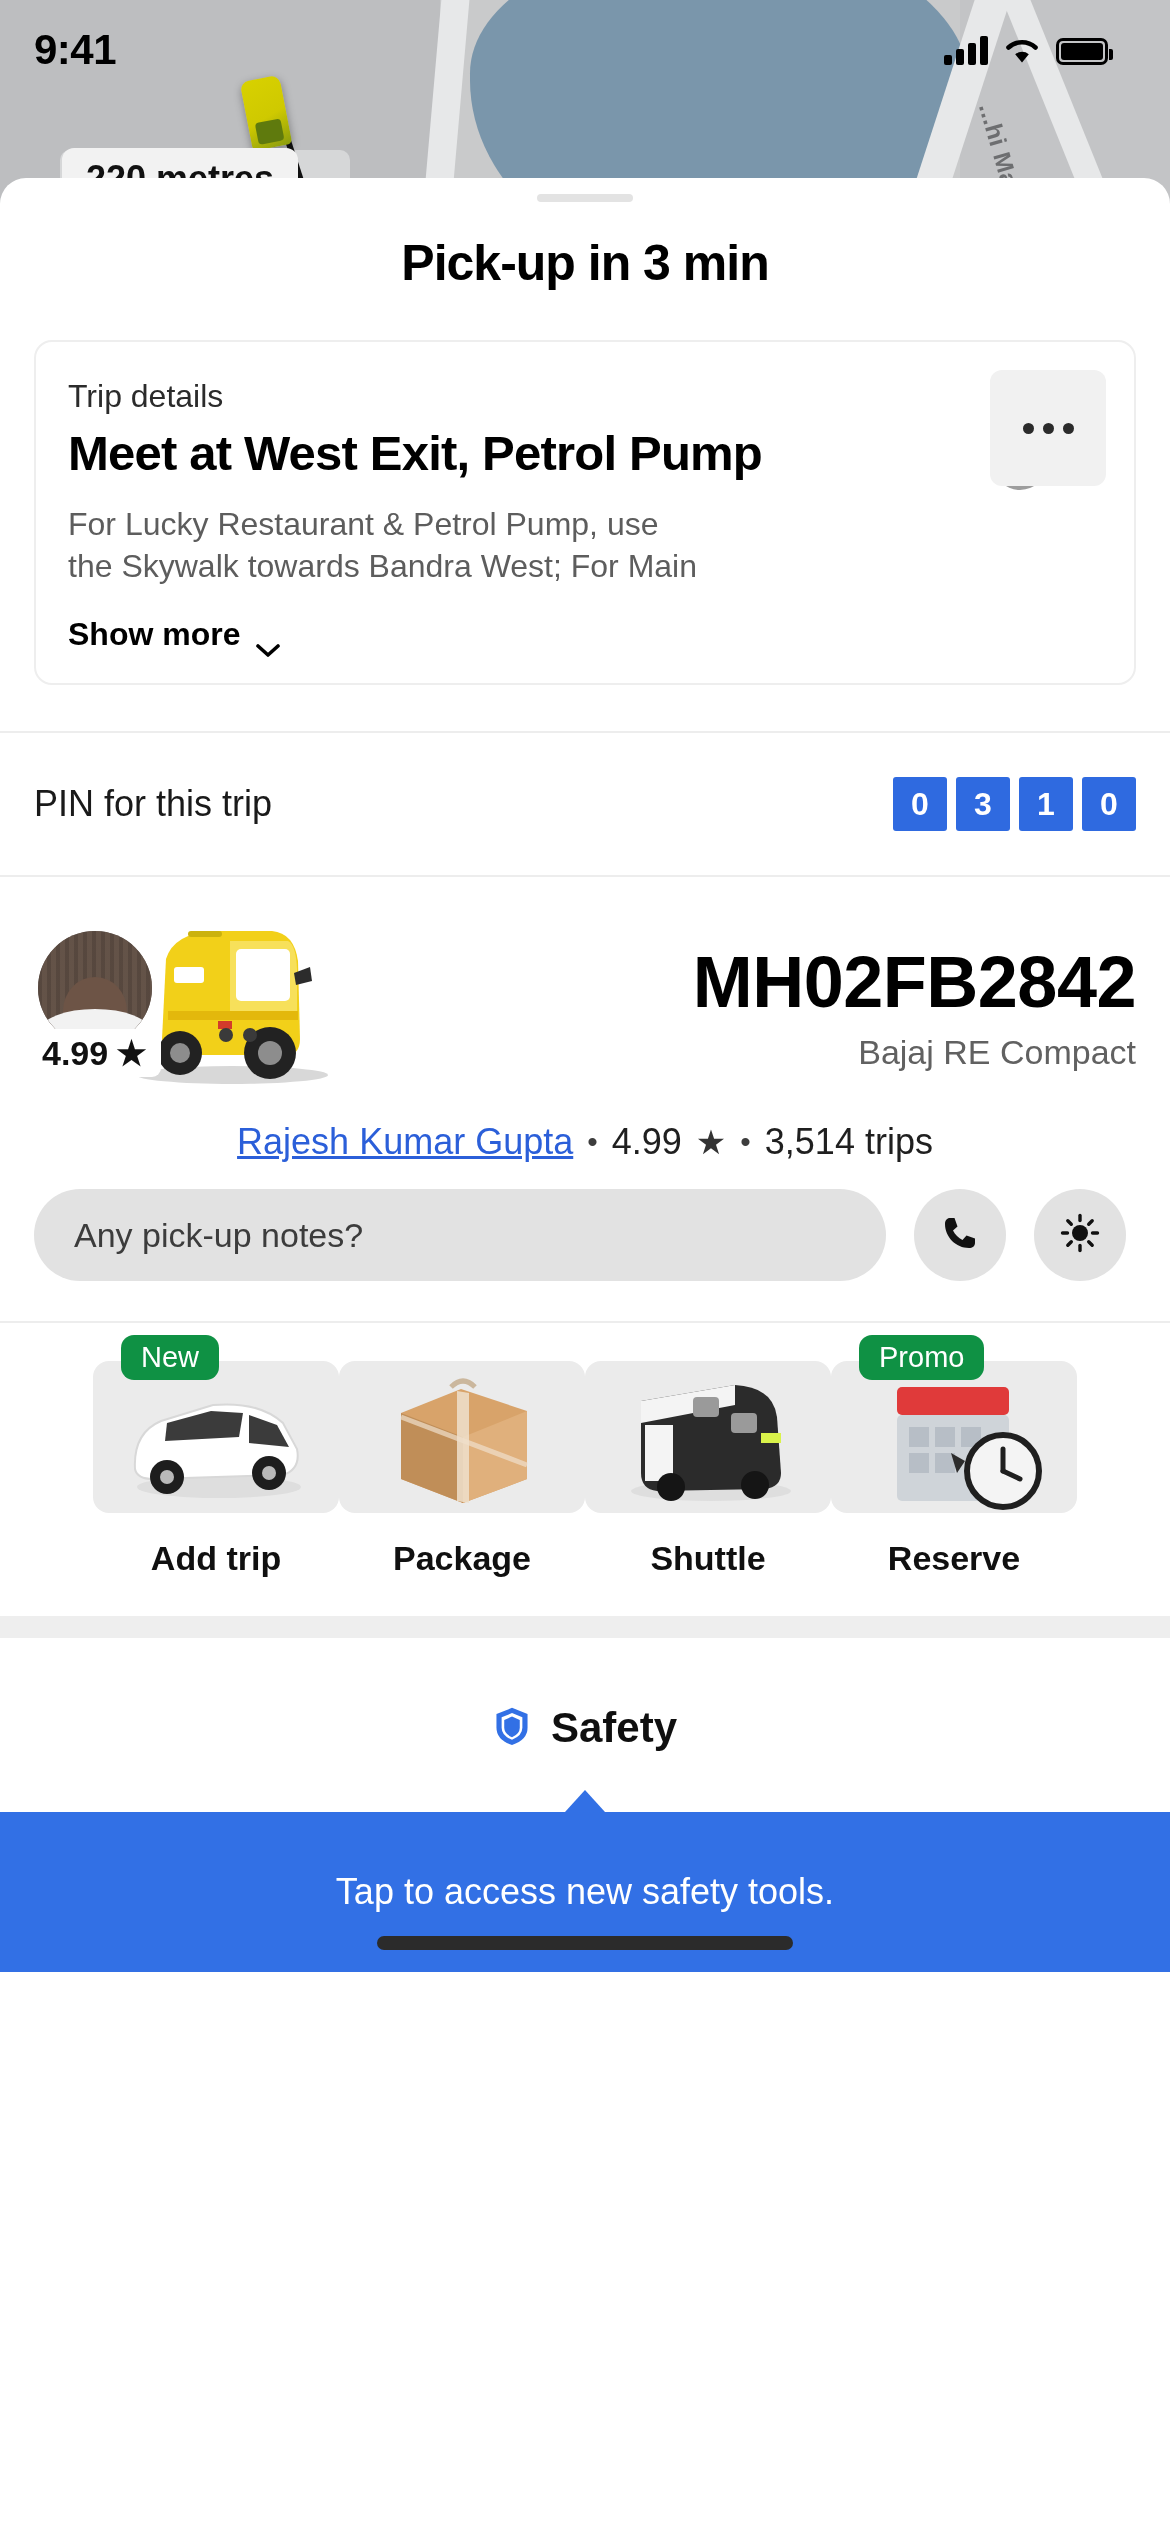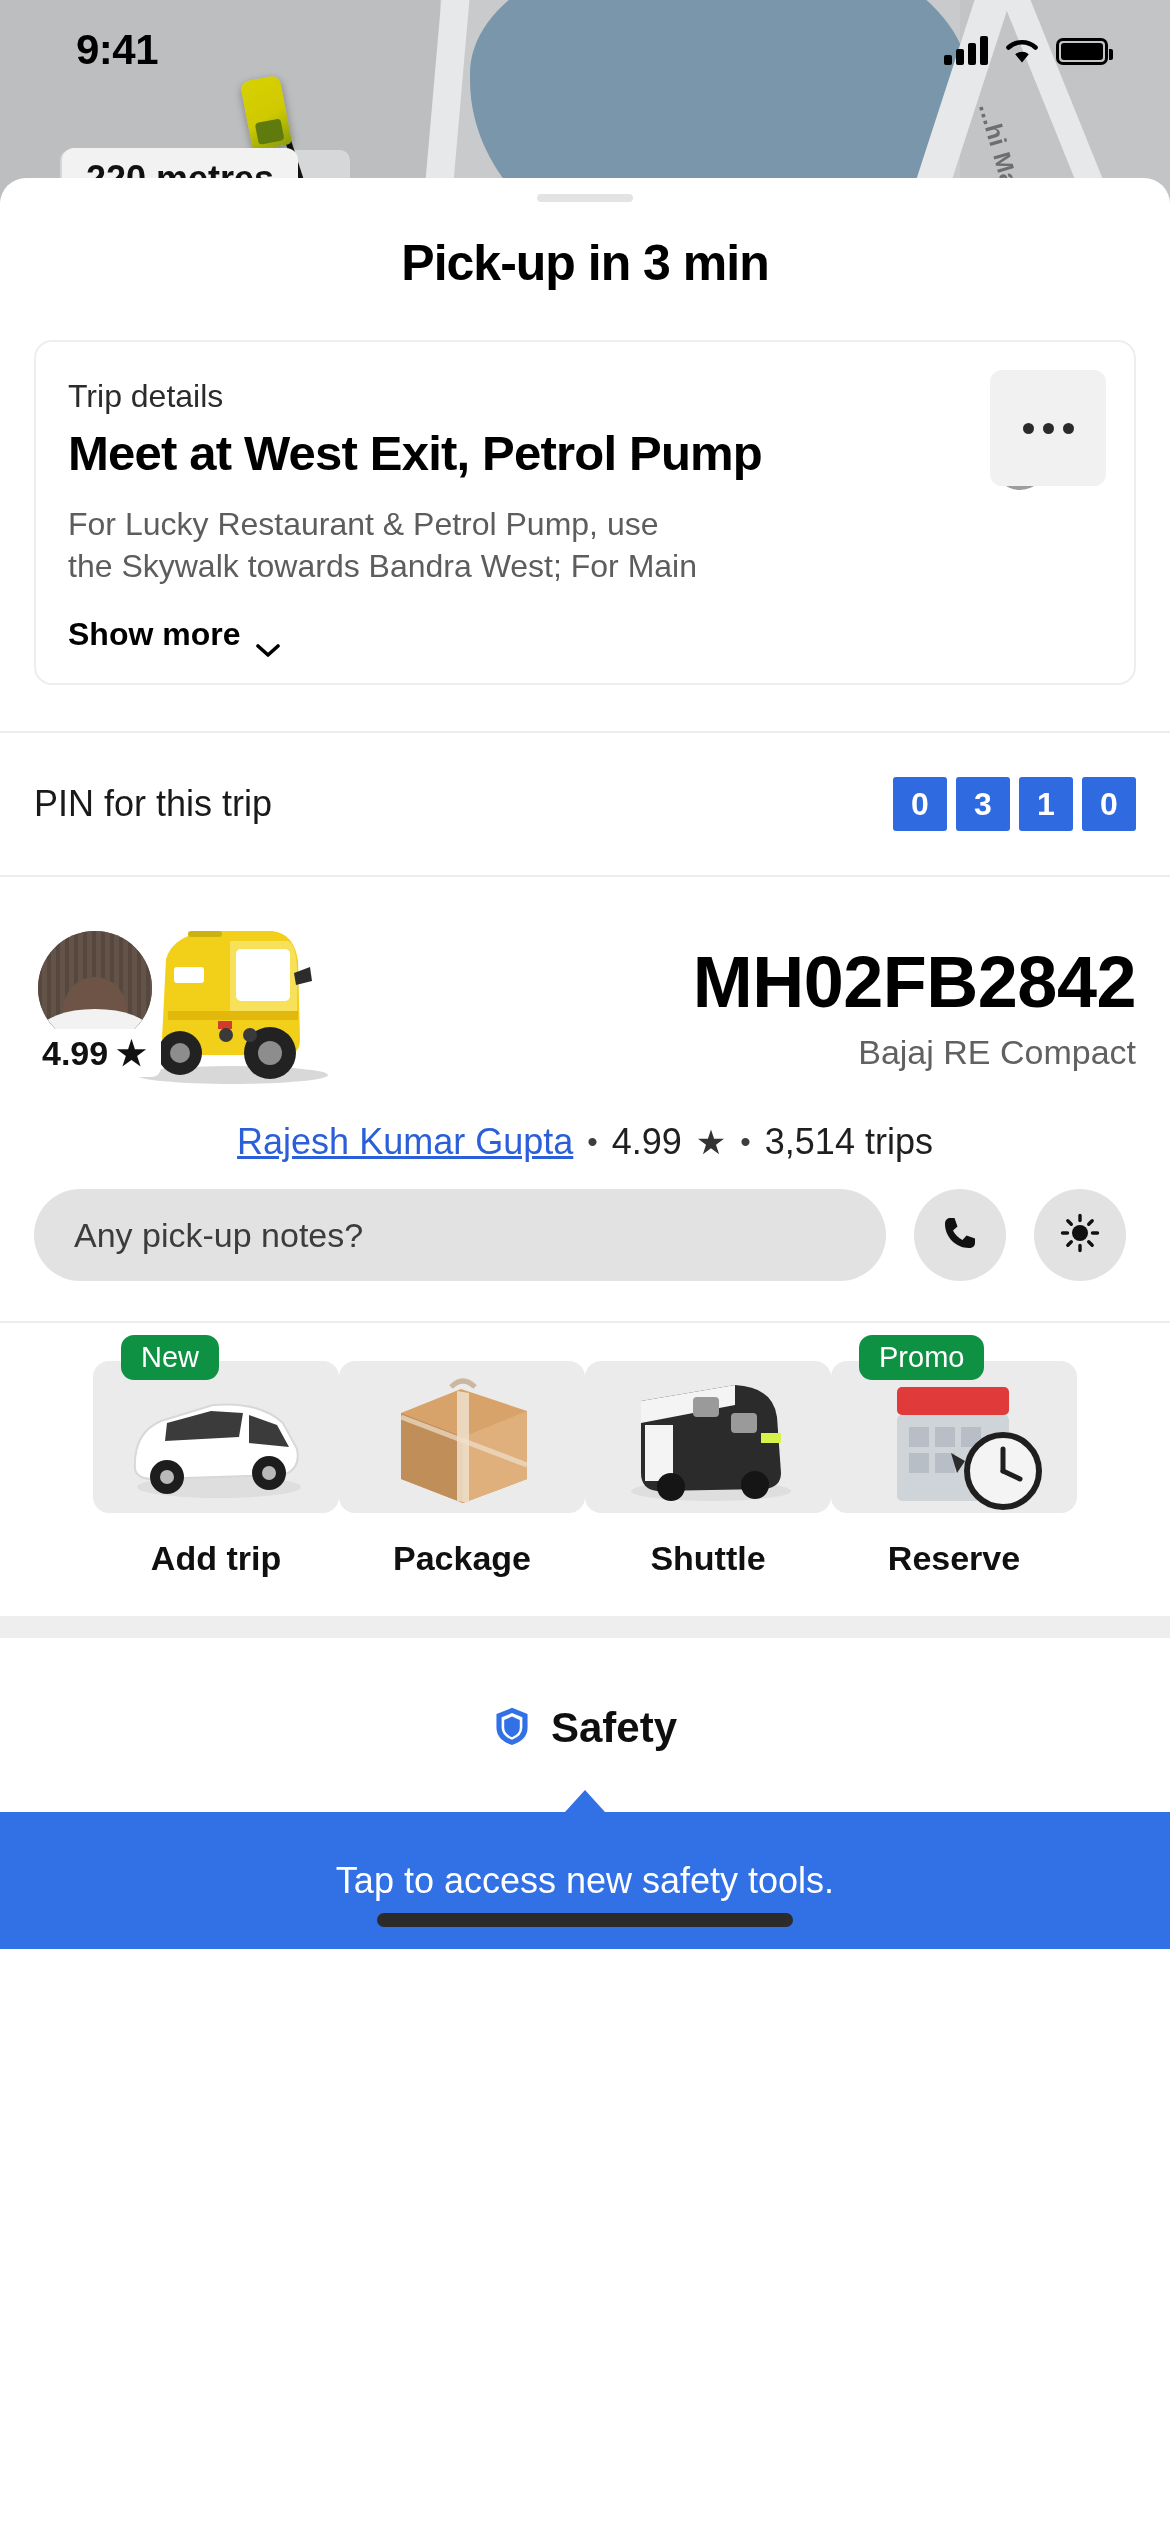--- a/index.html
+++ b/index.html
@@ -76,21 +76,21 @@
     font-size: 36px; font-weight: 700; color: #111;
     white-space: nowrap;
   }
 
   
   .statusbar {
     position: absolute; left: 0; top: 0;
     width: 1170px; height: 100px;
     display: flex; align-items: center;
     justify-content: space-between;
-    padding: 0 62px 0 76px;
+    padding: 0 62px 0 34px;
     z-index: 40;
   }
   .clock { font-size: 42px; font-weight: 600; color: #000; letter-spacing: -.5px; }
   .status-icons { display: flex; align-items: flex-end; gap: 16px; }
   .bars { display: flex; align-items: flex-end; gap: 4px; height: 30px; }
   .bars i { display:block; width: 8px; background: #000; border-radius: 2px; }
   .bars i:nth-child(1){height:10px}
   .bars i:nth-child(2){height:16px}
   .bars i:nth-child(3){height:22px}
   .bars i:nth-child(4){height:29px}
@@ -295,21 +295,21 @@
     position: absolute; left: 50%; transform: translateX(-50%);
     bottom: -1px;
     width: 0; height: 0;
     border-left: 20px solid transparent;
     border-right: 20px solid transparent;
     border-bottom: 22px solid #3270e5;
   }
   .safety-banner {
     margin-top: 60px;
     background: #3270e5;
-    height: 137px;
+    height: 160px;
     display: flex; align-items: center; justify-content: center;
     position: relative;
   }
   .safety-banner-text {
     color: #ffffff; font-size: 36px;
   }
   .home-indicator {
     position: absolute; left: 50%; transform: translateX(-50%);
     bottom: 22px; width: 416px; height: 14px;
     border-radius: 7px; background: #2b2b2b;

